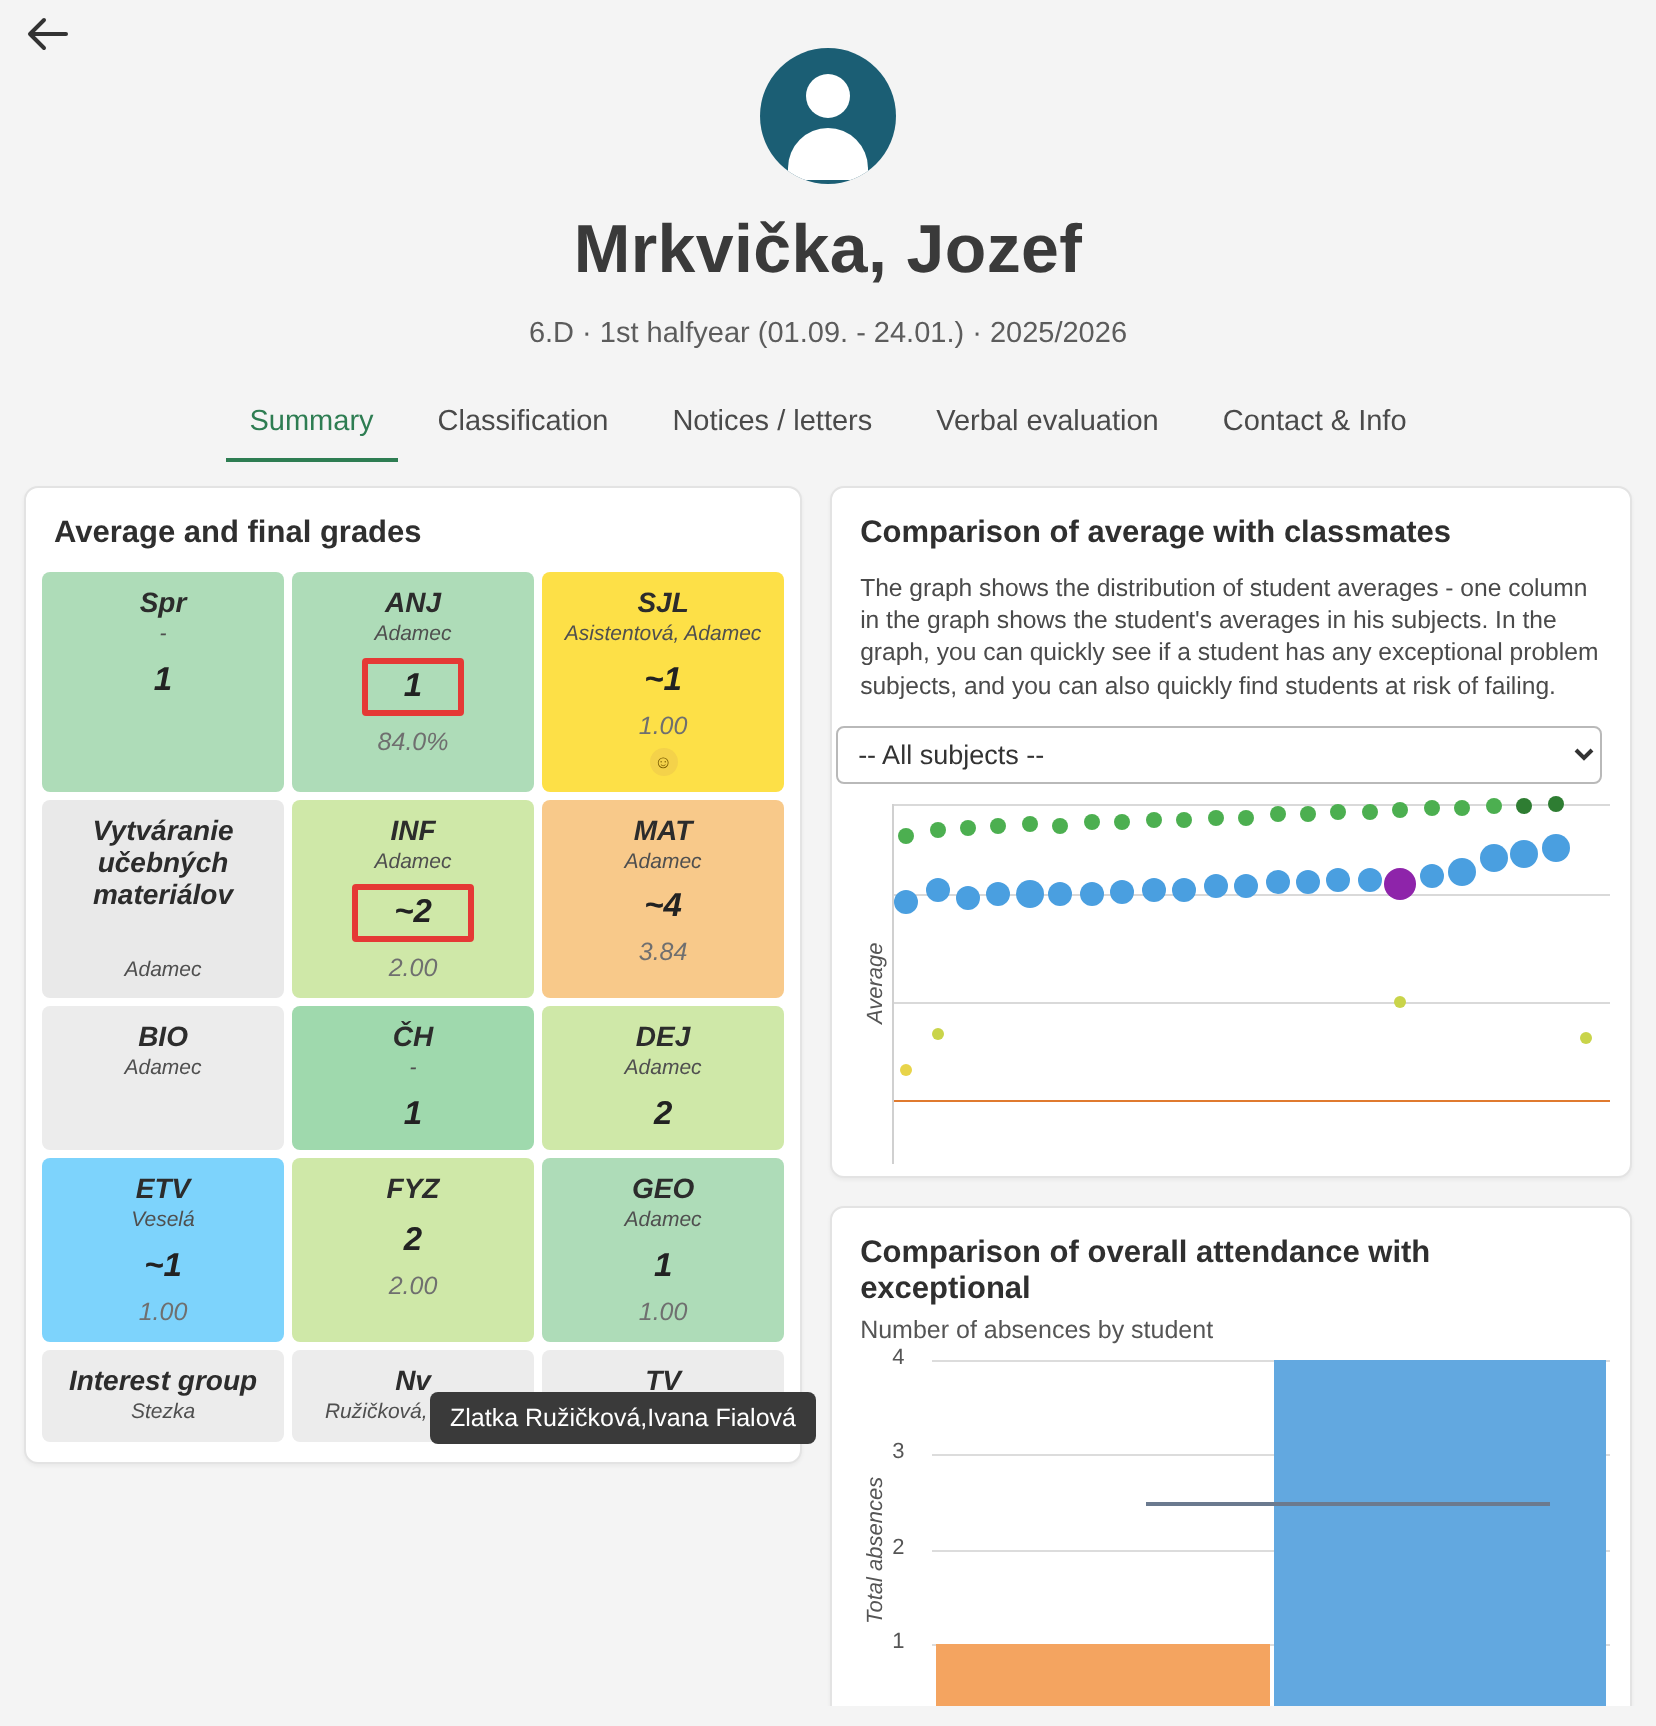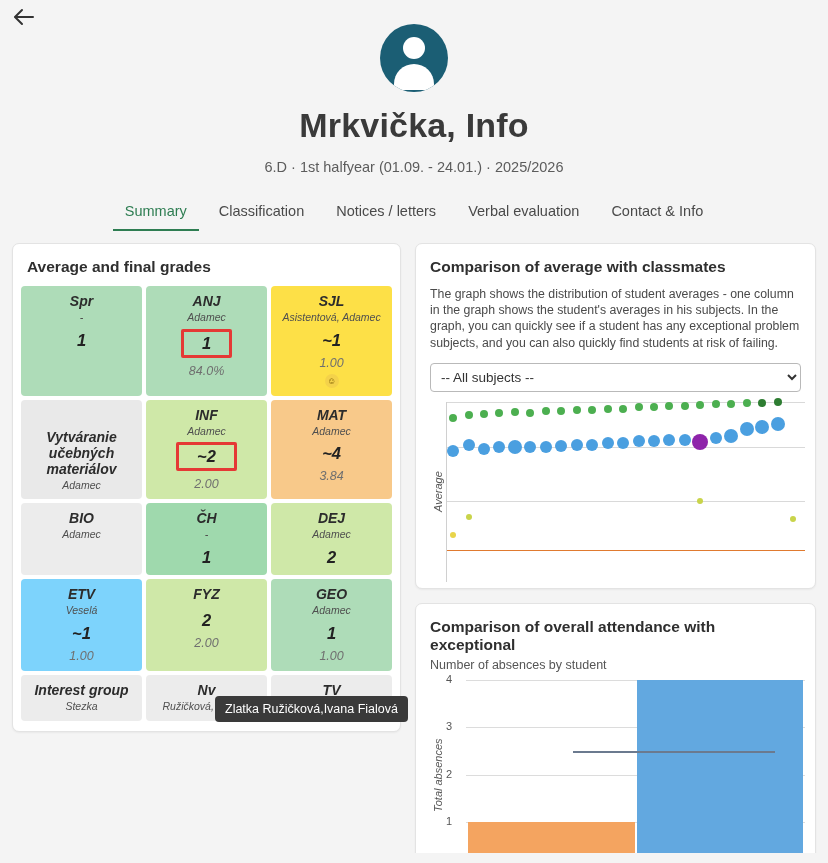--- a/index.html
+++ b/index.html
@@ -111,34 +111,34 @@
     padding: 2px 18px;
     margin-top: 5px;
     border-radius: 2px;
   }
   .g-badge {
     width: 14px; height: 14px; border-radius: 50%;
     background: #f4d24a; margin-top: 4px;
     display: flex; align-items: center; justify-content: center;
     font-size: 9px; color: #7a5c00;
   }
-  .tall { min-height: 96px; justify-content: flex-end; }
+  .tall { min-height: 96px; justify-content: space-between; }
 
   
   .tooltip {
     position: absolute;
     background: #3a3a3a; color: #fff;
     font-size: 12.5px; padding: 6px 10px; border-radius: 4px;
     white-space: nowrap;
     left: 215px; top: 696px;
     z-index: 30;
   }
 
   
-  .select-wrap { padding: 4px 14px 10px 14px; }
+  .select-wrap { padding: 4px 14px 10px 2px; }
   select.subject-select {
     width: 100%; font-size: 13.5px; padding: 5px 6px;
     border: 1px solid #b9b9b9; border-radius: 4px; background: #fff;
     color: #333; font-family: "Liberation Sans", sans-serif;
   }
   .scatter-wrap { padding: 0 10px 6px 14px; display: flex; }
   .y-axis-label {
     writing-mode: vertical-rl; transform: rotate(180deg);
     font-size: 11px; font-style: italic; color: #555;
     display: flex; align-items: center; justify-content: center;
@@ -182,21 +182,21 @@
       <path d="M9 2 L2 9 L9 16" fill="none" stroke="#333" stroke-width="2" stroke-linecap="round" stroke-linejoin="round"></path>
       <line x1="2.5" y1="9" x2="20" y2="9" stroke="#333" stroke-width="2" stroke-linecap="round"></line>
     </svg>
   </div>
 
   <div class="header">
     <div class="avatar">
       <div class="head"></div>
       <div class="body"></div>
     </div>
-    <div class="student-name">Mrkvička, Info</div>
+    <div class="student-name">Mrkvička, Jozef</div>
     <div class="student-sub">6.D · 1st halfyear (01.09. - 24.01.) · 2025/2026</div>
   </div>
 
   <div class="tabs">
     <div class="tab active">Summary</div>
     <div class="tab">Classification</div>
     <div class="tab">Notices / letters</div>
     <div class="tab">Verbal evaluation</div>
     <div class="tab">Contact &amp; Info</div>
   </div>

